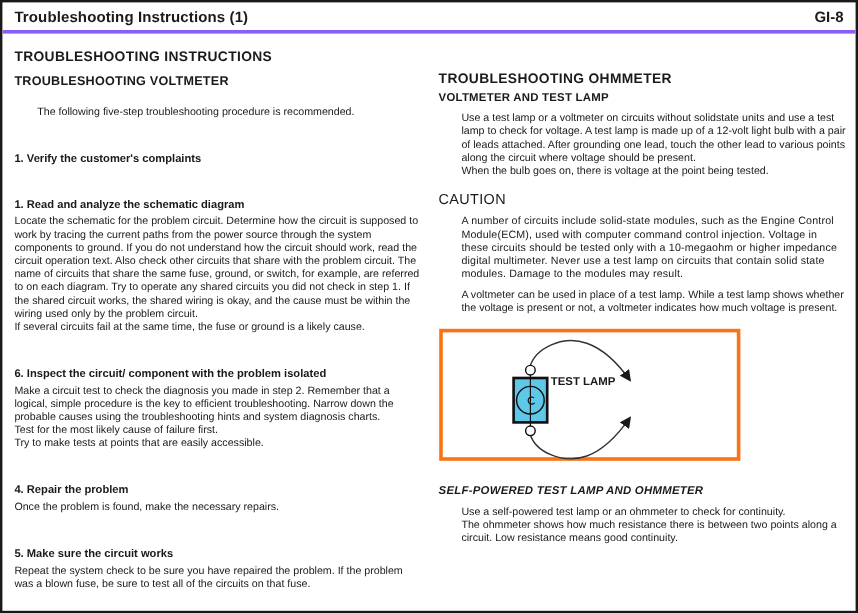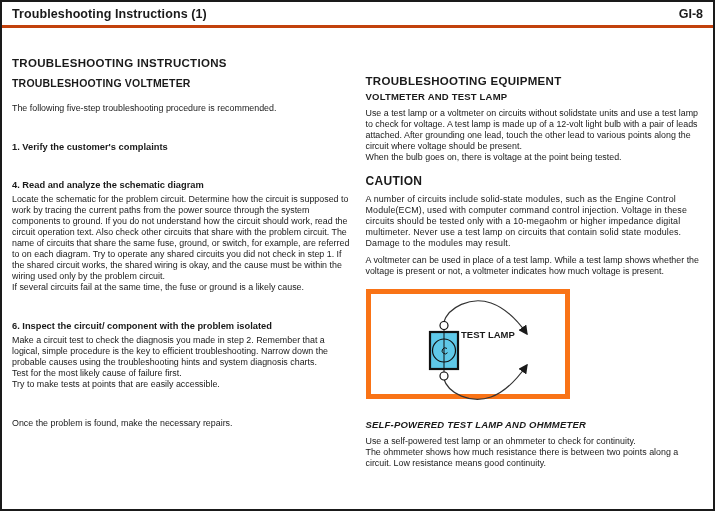--- a/index.html
+++ b/index.html
@@ -13,21 +13,21 @@
     font-family: "Liberation Sans", sans-serif;
     color: #1a1a1a;
     overflow: hidden;
   }
   .page-header {
     display: flex;
     justify-content: space-between;
     align-items: center;
     height: 26px;
     padding: 0 10px 0 10px;
-    border-bottom: 3px solid #c2410c;
+    border-bottom: 3px solid #8b5cf6;
   }
   .page-header .doc-title {
     font-size: 12.5px;
     font-weight: bold;
     letter-spacing: 0.1px;
   }
   .page-header .page-num {
     font-size: 12.5px;
     font-weight: bold;
   }
@@ -37,64 +37,65 @@
     gap: 14px;
   }
   .col { width: 342px; }
   .col-left { }
   .col-right { padding-top: 18px; }
 
   .h-main {
     font-size: 11.5px;
     font-weight: bold;
     letter-spacing: 0.3px;
-    margin-top: 21px;
+    margin-top: 6px;
   }
   .h-sub {
     font-size: 10.5px;
     font-weight: bold;
     letter-spacing: 0.2px;
     margin-top: 8px;
   }
   .h-sub2 {
     font-size: 9.5px;
     font-weight: bold;
     letter-spacing: 0.2px;
     margin-top: 4px;
   }
   .h-caution {
     font-size: 12px;
-    font-weight: bold;
+    font-weight: normal;
     letter-spacing: 0.3px;
     margin-top: 11px;
   }
   .para {
     font-size: 8.9px;
     line-height: 11px;
     margin-top: 6px;
     white-space: pre-line;
+    margin-left: 19px;
   }
   .para.intro { margin-top: 14px; }
   .para.bold { font-weight: normal; letter-spacing: 0.15px; }
   .step { margin-top: 28px; }
   .step-title {
     font-size: 9.3px;
     font-weight: bold;
     margin-top: 13px;
   }
   .step-body {
     font-size: 8.9px;
     line-height: 11px;
     margin-top: 4px;
     white-space: pre-line;
   }
   .figure-box {
-    width: 204px;
+    width: 251px;
     height: 110px;
-    border: 5px solid #f97316;
+    border: 3px solid #f97316;
     margin-top: 12px;
   }
   .figure-box svg { display: block; }
   .ohm-section-title { margin-top: 20px; font-style: italic; }
 </style>
 </head>
 <body>
 
 <div class="page">
 
@@ -108,40 +109,45 @@
     <div class="col col-left">
       <div class="h-main">TROUBLESHOOTING INSTRUCTIONS</div>
       <div class="h-sub">TROUBLESHOOTING VOLTMETER</div>
       <div class="para intro">The following five-step troubleshooting procedure is recommended.</div>
 
       <div class="step">
         <div class="step-title">1. Verify the customer's complaints</div>
       </div>
 
       <div class="step">
-        <div class="step-title">4. Read and analyze the schematic diagram</div>
+        <div class="step-title">1. Read and analyze the schematic diagram</div>
         <div class="step-body">Locate the schematic for the problem circuit. Determine how the circuit is supposed to work by tracing the current paths from the power source through the system components to ground. If you do not understand how the circuit should work, read the circuit operation text. Also check other circuits that share with the problem circuit. The name of circuits that share the same fuse, ground, or switch, for example, are referred to on each diagram. Try to operate any shared circuits you did not check in step 1. If the shared circuit works, the shared wiring is okay, and the cause must be within the wiring used only by the problem circuit.
 If several circuits fail at the same time, the fuse or ground is a likely cause.</div>
       </div>
 
       <div class="step">
         <div class="step-title">6. Inspect the circuit/ component with the problem isolated</div>
         <div class="step-body">Make a circuit test to check the diagnosis you made in step 2. Remember that a logical, simple procedure is the key to efficient troubleshooting. Narrow down the probable causes using the troubleshooting hints and system diagnosis charts.
 Test for the most likely cause of failure first.
 Try to make tests at points that are easily accessible.</div>
       </div>
 
       <div class="step">
+        <div class="step-title">4. Repair the problem</div>
         <div class="step-body">Once the problem is found, make the necessary repairs.</div>
       </div>
 
+      <div class="step">
+        <div class="step-title">5. Make sure the circuit works</div>
+        <div class="step-body">Repeat the system check to be sure you have repaired the problem. If the problem was a blown fuse, be sure to test all of the circuits on that fuse.</div>
+      </div>
     </div>
 
     <div class="col col-right">
-      <div class="h-main">TROUBLESHOOTING EQUIPMENT</div>
+      <div class="h-main">TROUBLESHOOTING OHMMETER</div>
 
       <div class="h-sub2">VOLTMETER AND TEST LAMP</div>
       <div class="para">Use a test lamp or a voltmeter on circuits without solidstate units and use a test lamp to check for voltage. A test lamp is made up of a 12-volt light bulb with a pair of leads attached. After grounding one lead, touch the other lead to various points along the circuit where voltage should be present.
 When the bulb goes on, there is voltage at the point being tested.</div>
 
       <div class="h-caution">CAUTION</div>
       <div class="para bold">A number of circuits include solid-state modules, such as the Engine Control Module(ECM), used with computer command control injection. Voltage in these circuits should be tested only with a 10-megaohm or higher impedance digital multimeter. Never use a test lamp on circuits that contain solid state modules. Damage to the modules may result.</div>
       <div class="para">A voltmeter can be used in place of a test lamp. While a test lamp shows whether the voltage is present or not, a voltmeter indicates how much voltage is present.</div>
 
       <div class="figure-box">

